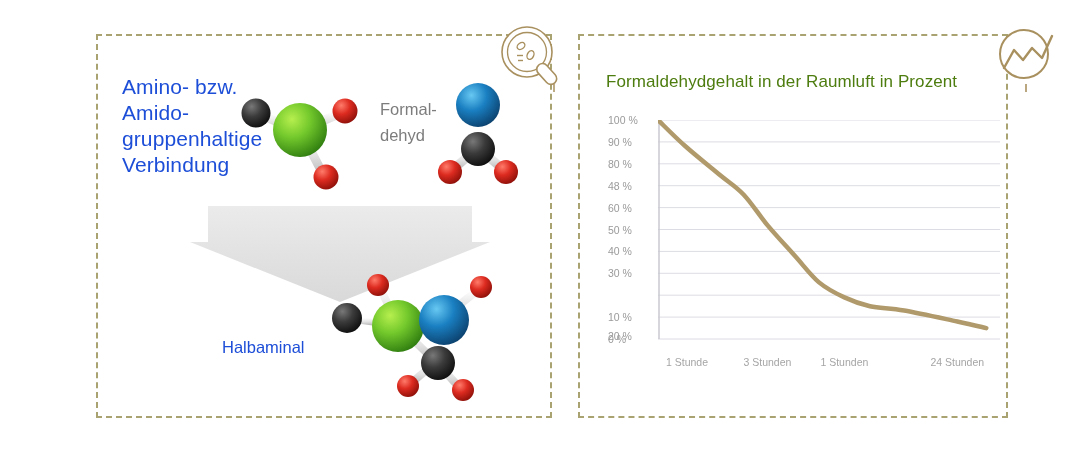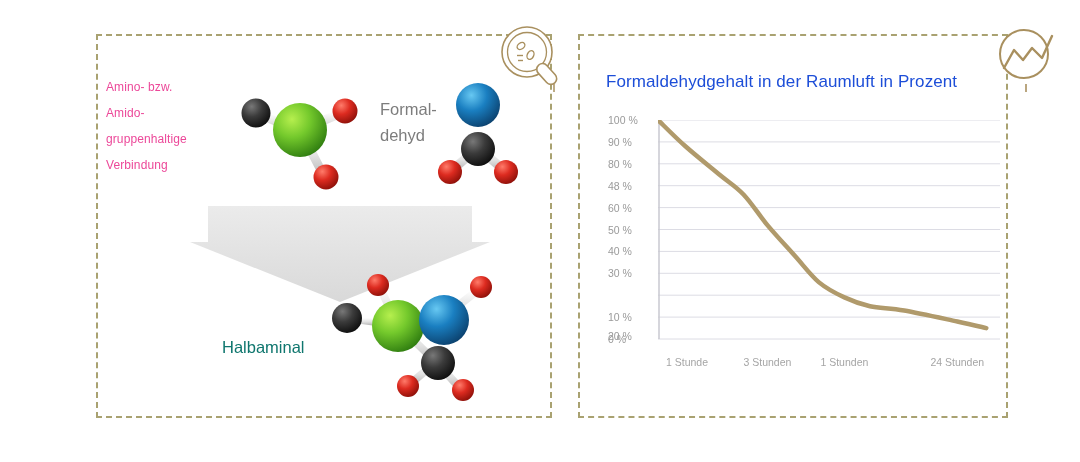--- a/index.html
+++ b/index.html
@@ -38,43 +38,43 @@
     position: absolute;
     width: 74px;
     height: 74px;
   }
   .icon-magnifier { left: 497px; top: 22px; }
   .icon-trend     { left: 992px; top: 22px; }
 
   
   .label-amino {
     position: absolute;
-    left: 106px;
+    left: 122px;
     top: 74px;
     width: 150px;
-    font-size: 12px;
+    font-size: 21px;
     line-height: 26px;
-    color: #ec4899;
+    color: #1d4ed8;
     letter-spacing: .1px;
   }
   .label-formaldehyd {
     position: absolute;
     left: 380px;
     top: 96px;
     width: 100px;
     font-size: 16.5px;
     line-height: 26px;
     color: #7d7d7d;
   }
   .label-halbaminal {
     position: absolute;
     left: 222px;
     top: 338px;
     font-size: 16.5px;
-    color: #0f766e;
+    color: #1d4ed8;
   }
 
   .arrow-down {
     position: absolute;
     left: 190px;
     top: 206px;
     width: 300px;
     height: 96px;
   }
 
@@ -84,21 +84,21 @@
   .mol-amino  { left: 232px; top: 80px;  width: 136px; height: 116px; }
   .mol-formal { left: 430px; top: 70px;  width: 96px;  height: 120px; }
   .mol-halb   { left: 318px; top: 270px; width: 190px; height: 132px; }
 
   
   .chart-title {
     position: absolute;
     left: 606px;
     top: 72px;
     font-size: 17px;
-    color: #1d4ed8;
+    color: #4d7c0f;
     letter-spacing: .1px;
     white-space: nowrap;
   }
   .chart-wrap {
     position: absolute;
     left: 600px;
     top: 120px;
     width: 400px;
     height: 250px;
   }

